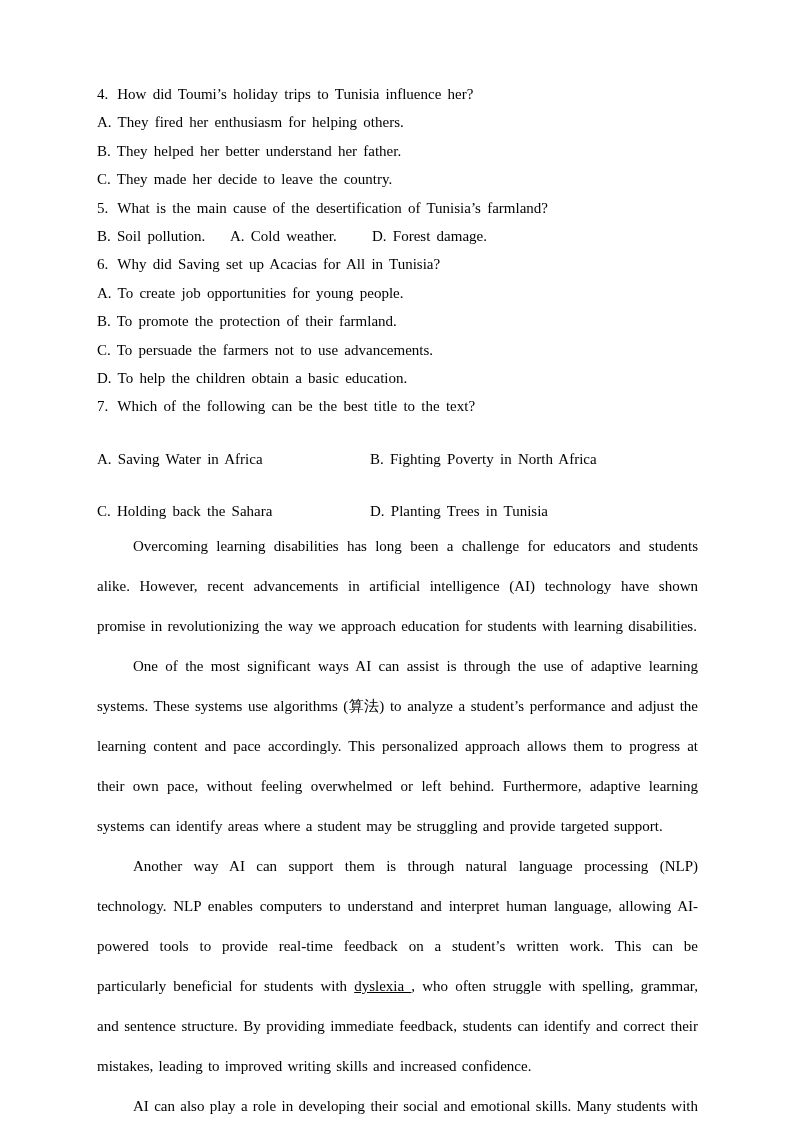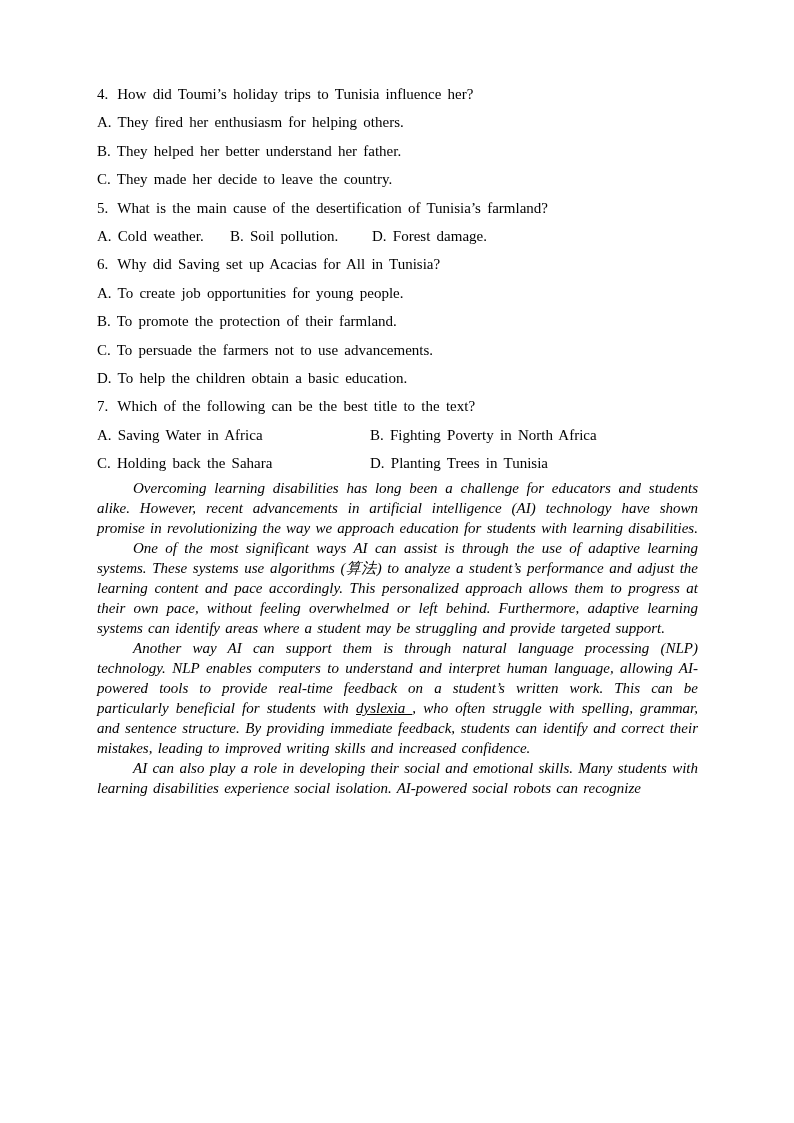--- a/index.html
+++ b/index.html
@@ -34,29 +34,29 @@
     margin-right: 9px;
   }
   .opts-row {
     display: grid;
     grid-template-columns: 133px 142px 140px auto;
   }
   .opts-row .line { white-space: nowrap; }
   .two-col {
     display: grid;
     grid-template-columns: 273px auto;
+    margin-top: 24px;
   }
   .para {
     margin: 0;
     font-size: 15px;
-    line-height: 20px;
+    line-height: 40px;
     text-align: justify;
     text-indent: 36px;
     word-spacing: 1.5px;
-    font-style: italic;
   }
   .underlined {
     text-decoration: underline;
   }
 </style>
 </head>
 <body>
 
 <div class="page">
   <div class="content">
@@ -64,22 +64,22 @@
     <section>
       <p class="line"><span class="q-num">4.</span><span>How did Toumi’s holiday trips to Tunisia influence her?</span></p>
       <p class="line">A. They fired her enthusiasm for helping others.</p>
       <p class="line">B. They helped her better understand her father.</p>
       <p class="line">C. They made her decide to leave the country.</p>
     </section>
 
     <section>
       <p class="line"><span class="q-num">5.</span><span>What is the main cause of the desertification of Tunisia’s farmland?</span></p>
       <div class="opts-row">
+        <p class="line">B. Soil pollution.</p>
         <p class="line">A. Cold weather.</p>
-        <p class="line">B. Soil pollution.</p>
         <p class="line">D. Forest damage.</p>
       </div>
     </section>
 
     <section>
       <p class="line"><span class="q-num">6.</span><span>Why did Saving set up Acacias for All in Tunisia?</span></p>
       <p class="line">A. To create job opportunities for young people.</p>
       <p class="line">B. To promote the protection of their farmland.</p>
       <p class="line">C. To persuade the farmers not to use advancements.</p>
       <p class="line">D. To help the children obtain a basic education.</p>

